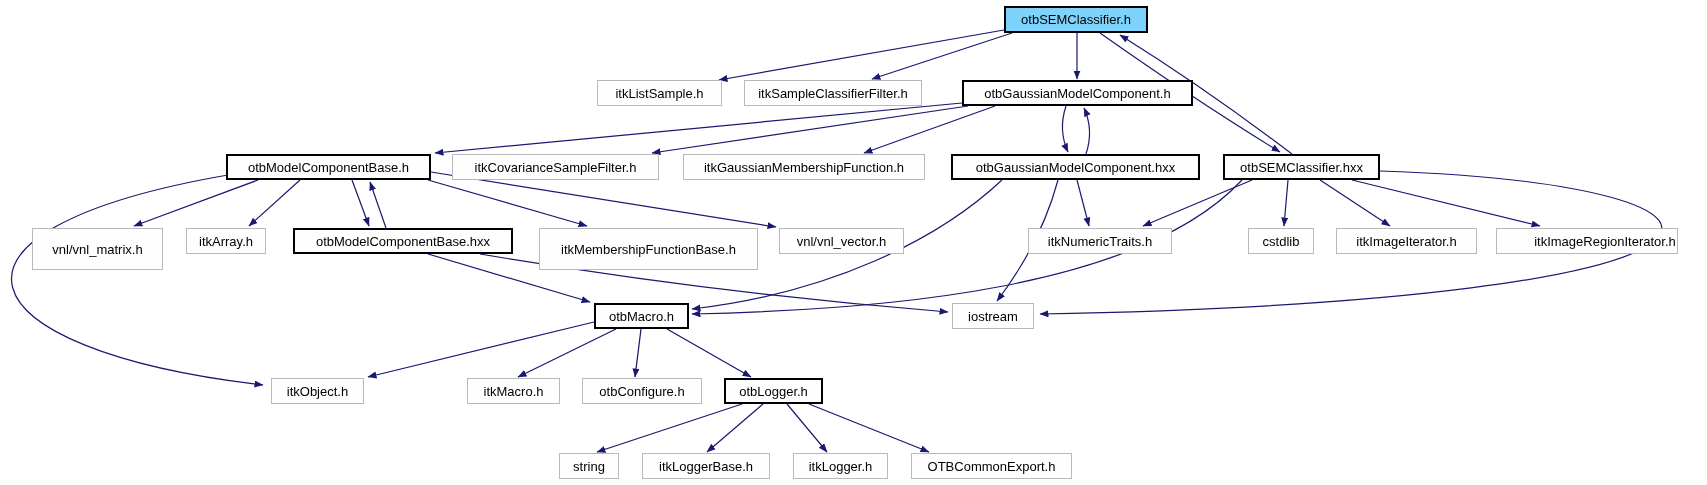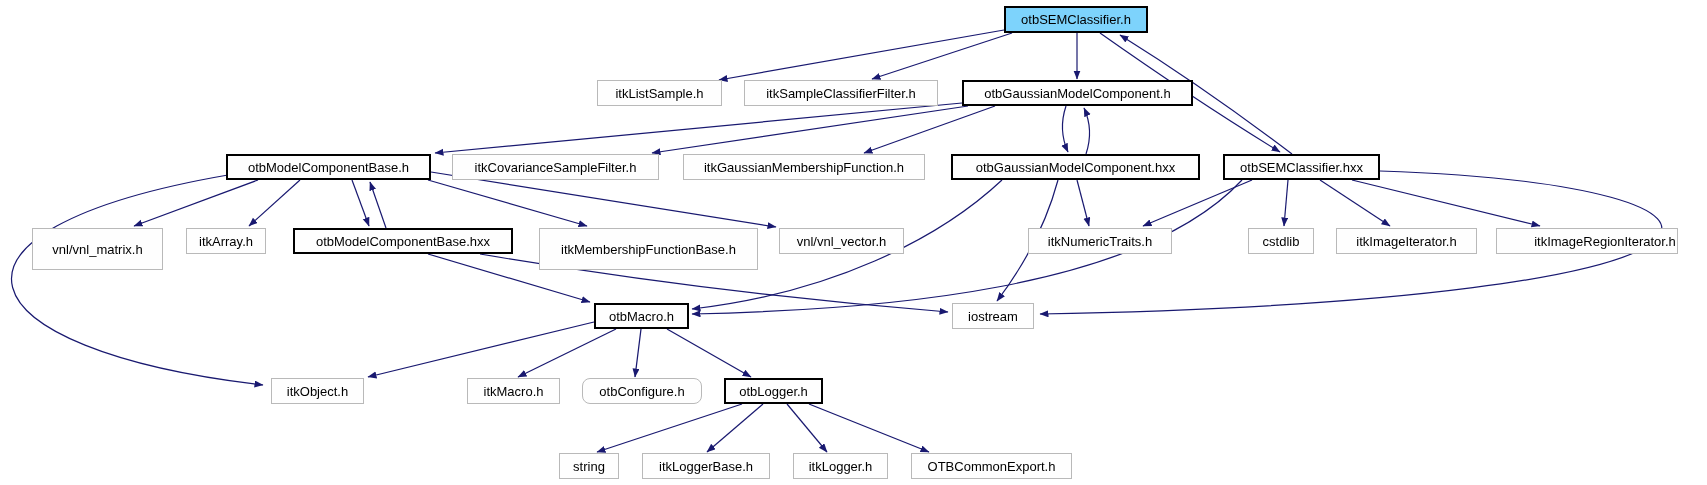--- a/index.html
+++ b/index.html
@@ -70,40 +70,40 @@
         <path d="M667,329 L751,377" fill="none" stroke="#191970" stroke-width="1.2" marker-end="url(#arrowhead)"></path>
         <path d="M742,404 L597,452" fill="none" stroke="#191970" stroke-width="1.2" marker-end="url(#arrowhead)"></path>
         <path d="M763,404 L707,452" fill="none" stroke="#191970" stroke-width="1.2" marker-end="url(#arrowhead)"></path>
         <path d="M787,404 L827,452" fill="none" stroke="#191970" stroke-width="1.2" marker-end="url(#arrowhead)"></path>
         <path d="M809,404 L929,452" fill="none" stroke="#191970" stroke-width="1.2" marker-end="url(#arrowhead)"></path>
       </g>
   </svg>
   <div id="nodes">
       <div class="node root" style="left: 1004px; top: 6px; width: 144px; height: 27px; background: #7dd3fc;">otbSEMClassifier.h</div>
       <div class="node external" style="left: 597px; top: 80px; width: 125px; height: 26px;">itkListSample.h</div>
-      <div class="node external" style="left: 744px; top: 80px; width: 194px; height: 26px;">itkSampleClassifierFilter.h</div>
+      <div class="node external" style="left: 744px; top: 80px; width: 178px; height: 26px;">itkSampleClassifierFilter.h</div>
       <div class="node internal" style="left: 962px; top: 80px; width: 231px; height: 26px;">otbGaussianModelComponent.h</div>
       <div class="node internal" style="left: 226px; top: 154px; width: 205px; height: 26px;">otbModelComponentBase.h</div>
       <div class="node external" style="left: 452px; top: 154px; width: 207px; height: 26px;">itkCovarianceSampleFilter.h</div>
       <div class="node external" style="left: 683px; top: 154px; width: 242px; height: 26px;">itkGaussianMembershipFunction.h</div>
       <div class="node internal" style="left: 951px; top: 154px; width: 249px; height: 26px;">otbGaussianModelComponent.hxx</div>
       <div class="node internal" style="left: 1223px; top: 154px; width: 157px; height: 26px;">otbSEMClassifier.hxx</div>
       <div class="node external" style="left: 32px; top: 228px; width: 131px; height: 42px;">vnl/vnl_matrix.h</div>
       <div class="node external" style="left: 186px; top: 228px; width: 80px; height: 26px;">itkArray.h</div>
       <div class="node internal" style="left: 293px; top: 228px; width: 220px; height: 26px;">otbModelComponentBase.hxx</div>
       <div class="node external" style="left: 539px; top: 228px; width: 219px; height: 42px;">itkMembershipFunctionBase.h</div>
       <div class="node external" style="left: 779px; top: 228px; width: 125px; height: 26px;">vnl/vnl_vector.h</div>
       <div class="node external" style="left: 1028px; top: 228px; width: 144px; height: 26px;">itkNumericTraits.h</div>
       <div class="node external" style="left: 1248px; top: 228px; width: 66px; height: 26px;">cstdlib</div>
       <div class="node external" style="left: 1336px; top: 228px; width: 141px; height: 26px; text-align: center;">itkImageIterator.h</div>
       <div class="node external" style="left: 1496px; top: 228px; width: 182px; height: 26px; padding-left: 36px;">itkImageRegionIterator.h</div>
       <div class="node internal" style="left: 594px; top: 303px; width: 95px; height: 26px;">otbMacro.h</div>
       <div class="node external" style="left: 952px; top: 303px; width: 82px; height: 26px;">iostream</div>
       <div class="node external" style="left: 271px; top: 378px; width: 93px; height: 26px;">itkObject.h</div>
       <div class="node external" style="left: 467px; top: 378px; width: 93px; height: 26px;">itkMacro.h</div>
-      <div class="node external" style="left: 582px; top: 378px; width: 120px; height: 26px; border-radius: 8px;">otbConfigure.h</div>
+      <div class="node external" style="left: 582px; top: 378px; width: 120px; height: 26px;">otbConfigure.h</div>
       <div class="node internal" style="left: 724px; top: 378px; width: 99px; height: 26px;">otbLogger.h</div>
       <div class="node external" style="left: 559px; top: 453px; width: 60px; height: 26px;">string</div>
       <div class="node external" style="left: 642px; top: 453px; width: 128px; height: 26px;">itkLoggerBase.h</div>
       <div class="node external" style="left: 793px; top: 453px; width: 95px; height: 26px;">itkLogger.h</div>
       <div class="node external" style="left: 911px; top: 453px; width: 161px; height: 26px;">OTBCommonExport.h</div>
     </div>
 </div>
 
 </body></html>

